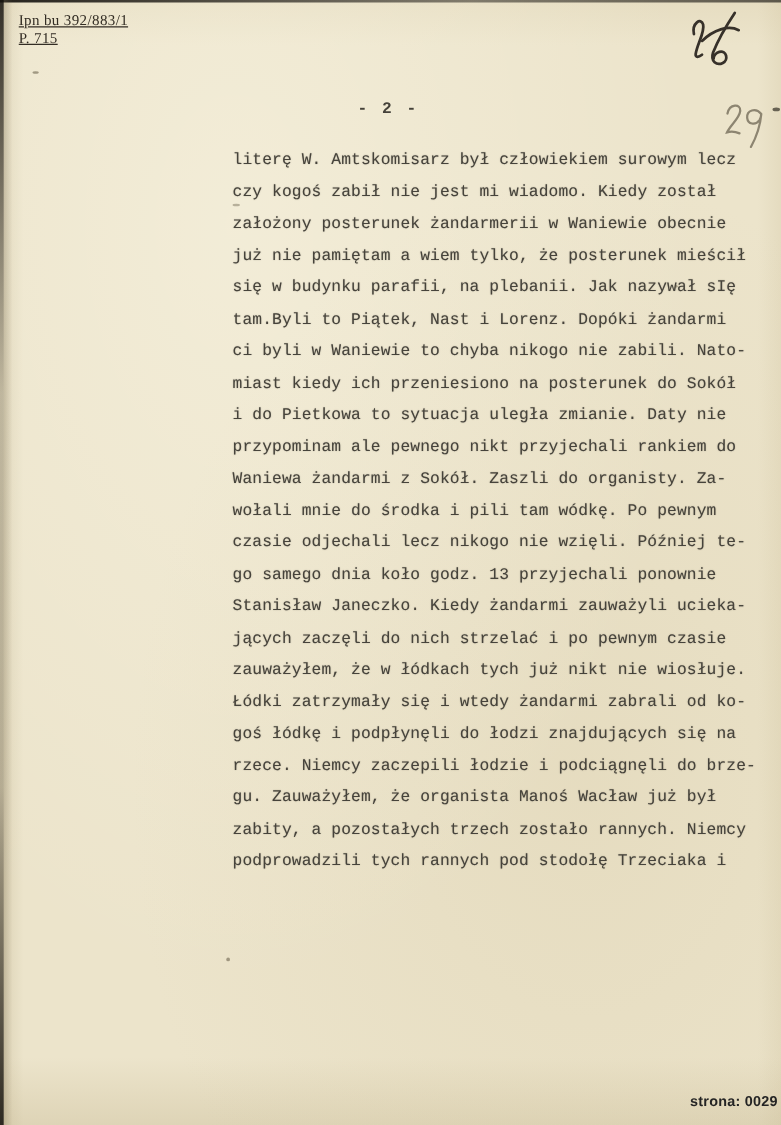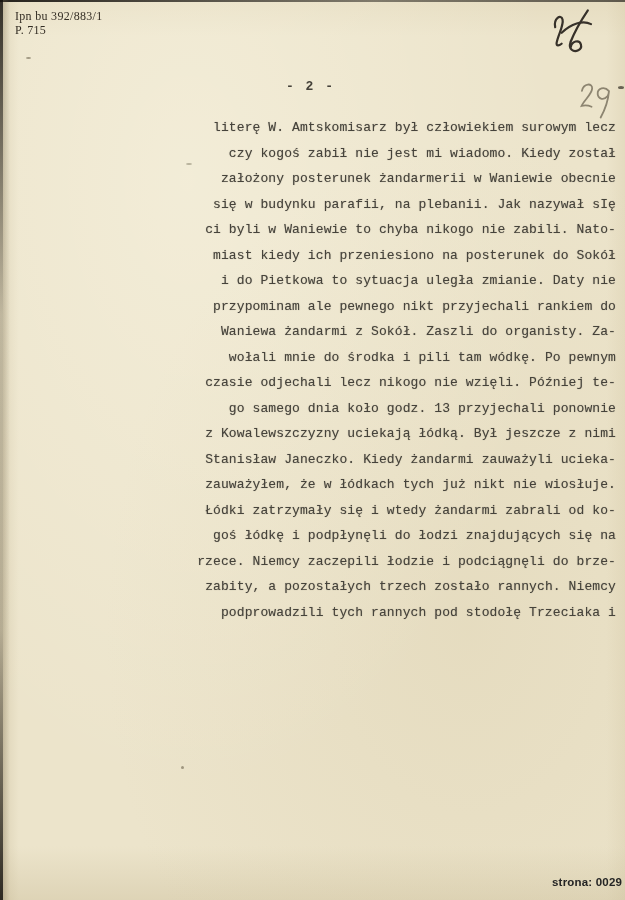--- a/index.html
+++ b/index.html
@@ -26,36 +26,37 @@
   }
   .edge-left-shadow {
     position: absolute; top: 0; left: 3px; bottom: 0; width: 7px;
     background: linear-gradient(to right, rgba(120,108,82,0.28), rgba(0,0,0,0));
   }
   .stamp-ref {
     position: absolute; left: 15px; top: 9px;
     font-family: "Liberation Serif", serif;
     font-size: 12px; line-height: 14px; letter-spacing: 0.3px;
     color: #332d24;
+    text-decoration: underline;
   }
   .page-header-number {
     position: absolute; left: 286px; top: 79px;
     font-family: "Liberation Mono", monospace;
     font-size: 13px; letter-spacing: 2px;
     color: #45423a; font-weight: bold;
   }
   .doc-body {
     position: absolute; left: 186px; top: 115px; width: 430px;
     font-family: "Liberation Mono", monospace;
     font-size: 13px; line-height: 25.5px; letter-spacing: 0.1px;
     color: #46433b;
     text-shadow: 0 0 1px rgba(70,66,58,0.45);
     white-space: nowrap;
   }
-  .doc-line { height: 25.5px; text-align: right; }
+  .doc-line { height: 25.5px; }
   .footer-page {
     position: absolute; left: 552px; top: 876px;
     font-family: "Liberation Sans", sans-serif;
     font-size: 11.5px; font-weight: 600; letter-spacing: 0.2px;
     color: #242424;
   }
   .hw-ink { position: absolute; left: 545px; top: 7px; transform: rotate(-5deg); }
   .hw-pencil { position: absolute; left: 577px; top: 80px; transform: rotate(5deg); }
   .speck { position: absolute; background: rgba(96,88,66,0.55); border-radius: 50%; }
   .speck.s1 { left: 26px;  top: 57px;  width: 5px; height: 2px; }
@@ -96,35 +97,38 @@
       </g>
     </svg>
   </div>
 
   <div class="page-header-number">- 2 -</div>
 
   <div class="doc-body">
       <div class="doc-line">literę W. Amtskomisarz był człowiekiem surowym lecz</div>
       <div class="doc-line">czy kogoś zabił nie jest mi wiadomo. Kiedy został</div>
       <div class="doc-line">założony posterunek żandarmerii w Waniewie obecnie</div>
+      <div class="doc-line">już nie pamiętam a wiem tylko, że posterunek mieścił</div>
       <div class="doc-line">się w budynku parafii, na plebanii. Jak nazywał sIę</div>
+      <div class="doc-line">tam.Byli to Piątek, Nast i Lorenz. Dopóki żandarmi</div>
       <div class="doc-line">ci byli w Waniewie to chyba nikogo nie zabili. Nato-</div>
       <div class="doc-line">miast kiedy ich przeniesiono na posterunek do Sokół</div>
       <div class="doc-line">i do Pietkowa to sytuacja uległa zmianie. Daty nie</div>
       <div class="doc-line">przypominam ale pewnego nikt przyjechali rankiem do</div>
       <div class="doc-line">Waniewa żandarmi z Sokół. Zaszli do organisty. Za-</div>
       <div class="doc-line">wołali mnie do środka i pili tam wódkę. Po pewnym</div>
       <div class="doc-line">czasie odjechali lecz nikogo nie wzięli. Później te-</div>
       <div class="doc-line">go samego dnia koło godz. 13 przyjechali ponownie</div>
-      <div class="doc-line">z Kowalewszczyzny uciekają łódką. Był jeszcze z nimi</div>
       <div class="doc-line">Stanisław Janeczko. Kiedy żandarmi zauważyli ucieka-</div>
+      <div class="doc-line">jących zaczęli do nich strzelać i po pewnym czasie</div>
       <div class="doc-line">zauważyłem, że w łódkach tych już nikt nie wiosłuje.</div>
       <div class="doc-line">Łódki zatrzymały się i wtedy żandarmi zabrali od ko-</div>
       <div class="doc-line">goś łódkę i podpłynęli do łodzi znajdujących się na</div>
       <div class="doc-line">rzece. Niemcy zaczepili łodzie i podciągnęli do brze-</div>
+      <div class="doc-line">gu. Zauważyłem, że organista Manoś Wacław już był</div>
       <div class="doc-line">zabity, a pozostałych trzech zostało rannych. Niemcy</div>
       <div class="doc-line">podprowadzili tych rannych pod stodołę Trzeciaka i</div>
     </div>
 
   <div class="footer-page">strona: 0029</div>
 
   <div class="speck s1"></div>
   <div class="speck s2"></div>
   <div class="speck s3"></div>
   <div class="speck s4"></div>

